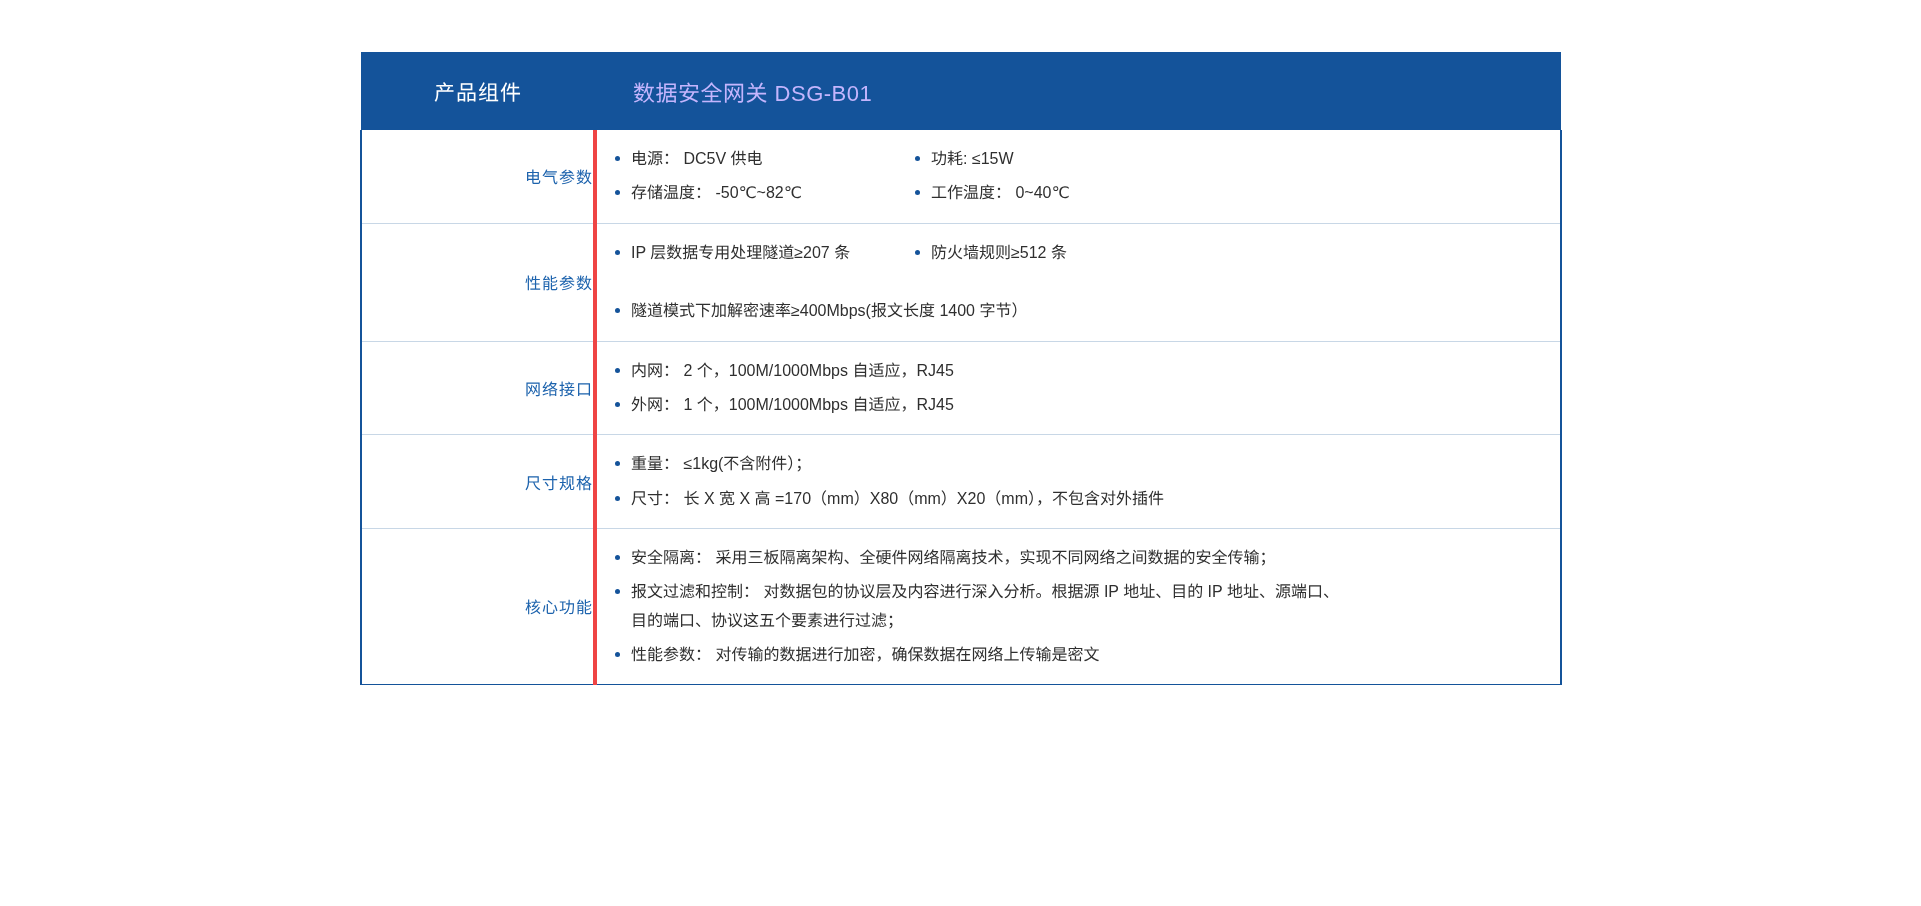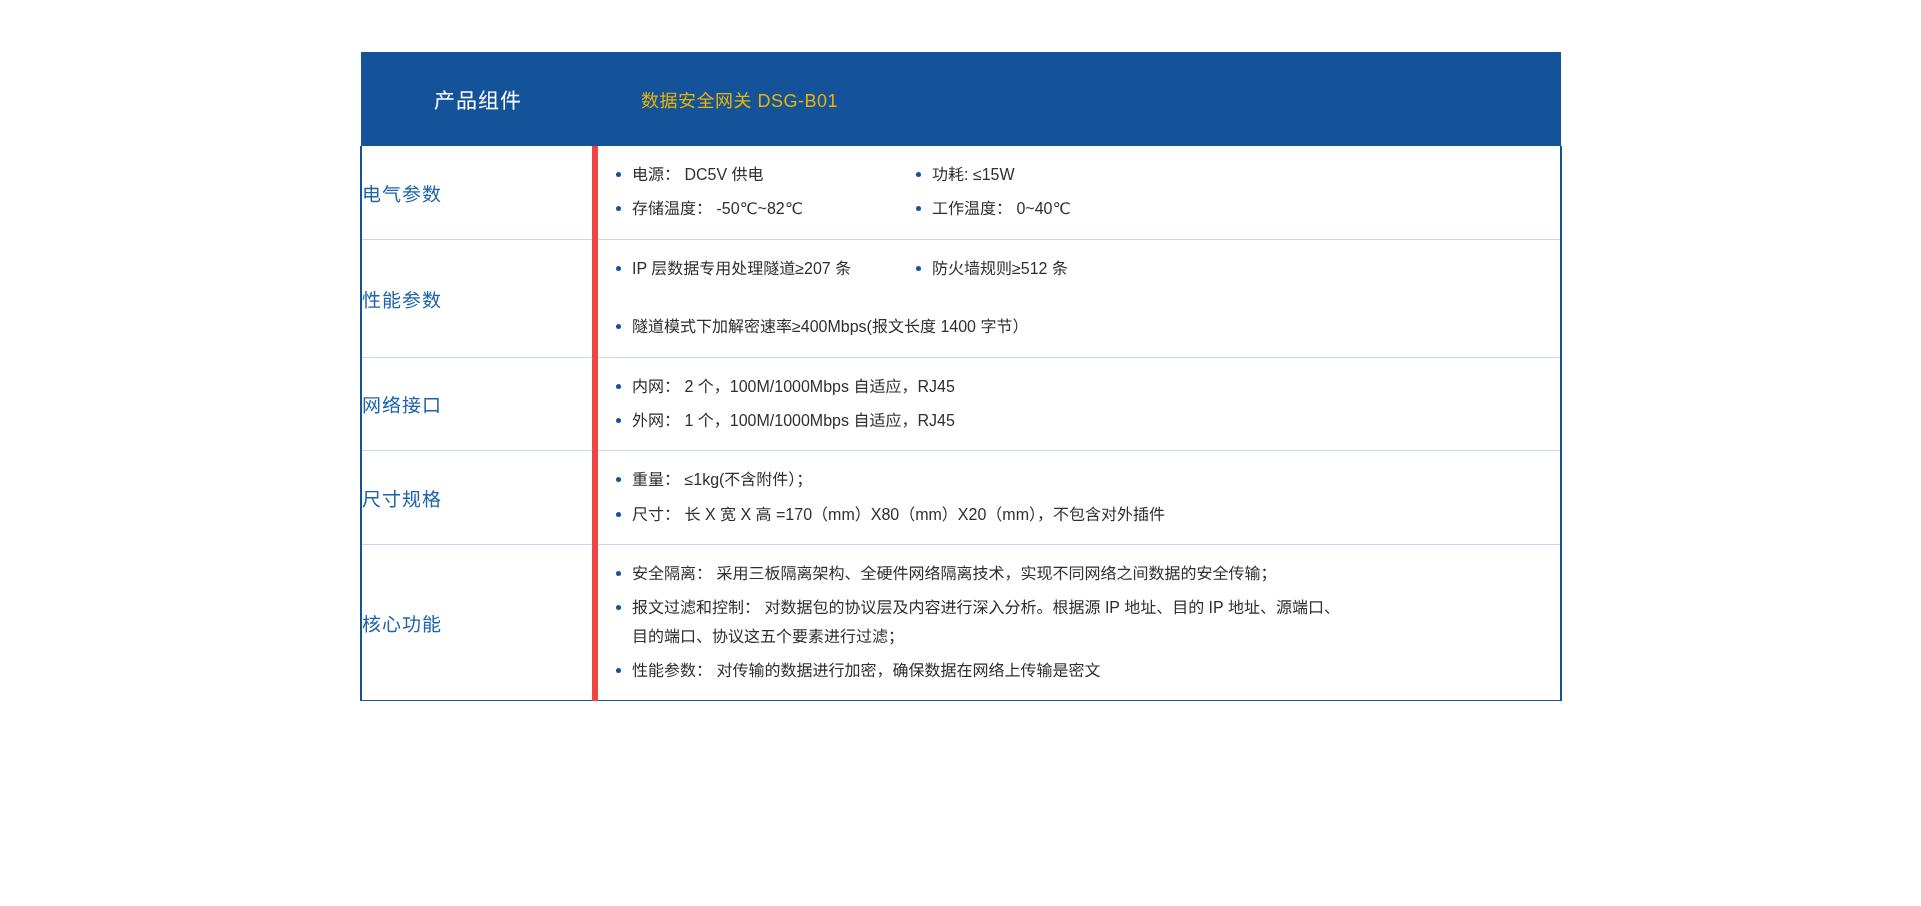--- a/index.html
+++ b/index.html
@@ -29,49 +29,49 @@
   }
   .spec-table col.c1 { width: 234px; }
   .spec-table col.c2 { width: 966px; }
 
   .head-row td {
     background: #14539A;
     color: #ffffff;
     height: 78px;
     vertical-align: middle;
     border: none;
-    padding: 8px;
+    padding: 0;
   }
   .head-label {
     font-size: 21px;
     letter-spacing: 1px;
     text-align: center;
     color: #ffffff;
   }
   .head-title {
-    font-size: 18px;
+    font-size: 22px;
     letter-spacing: 0.5px;
     padding-left: 38px;
-    color: #eab308;
+    color: #c4b5fd;
   }
 
   .body-row td {
     border-bottom: 1px solid #c8d7e6;
     vertical-align: middle;
     padding: 0;
   }
   .body-row:last-child td {
     border-bottom: 1px solid #14539A;
   }
   .cat-cell {
     border-left: 2px solid #14539A;
-    border-right: 6px solid #ef4444;
-    text-align: left;
+    border-right: 4px solid #ef4444;
+    text-align: right;
     color: #1d63ad;
-    font-size: 19px;
+    font-size: 16px;
     letter-spacing: 1px;
   }
   .val-cell {
     border-right: 2px solid #14539A;
     padding: 14px 0 14px 36px;
     font-size: 16px;
     color: #2f2f2f;
     line-height: 1.9;
   }
   .bullets {

